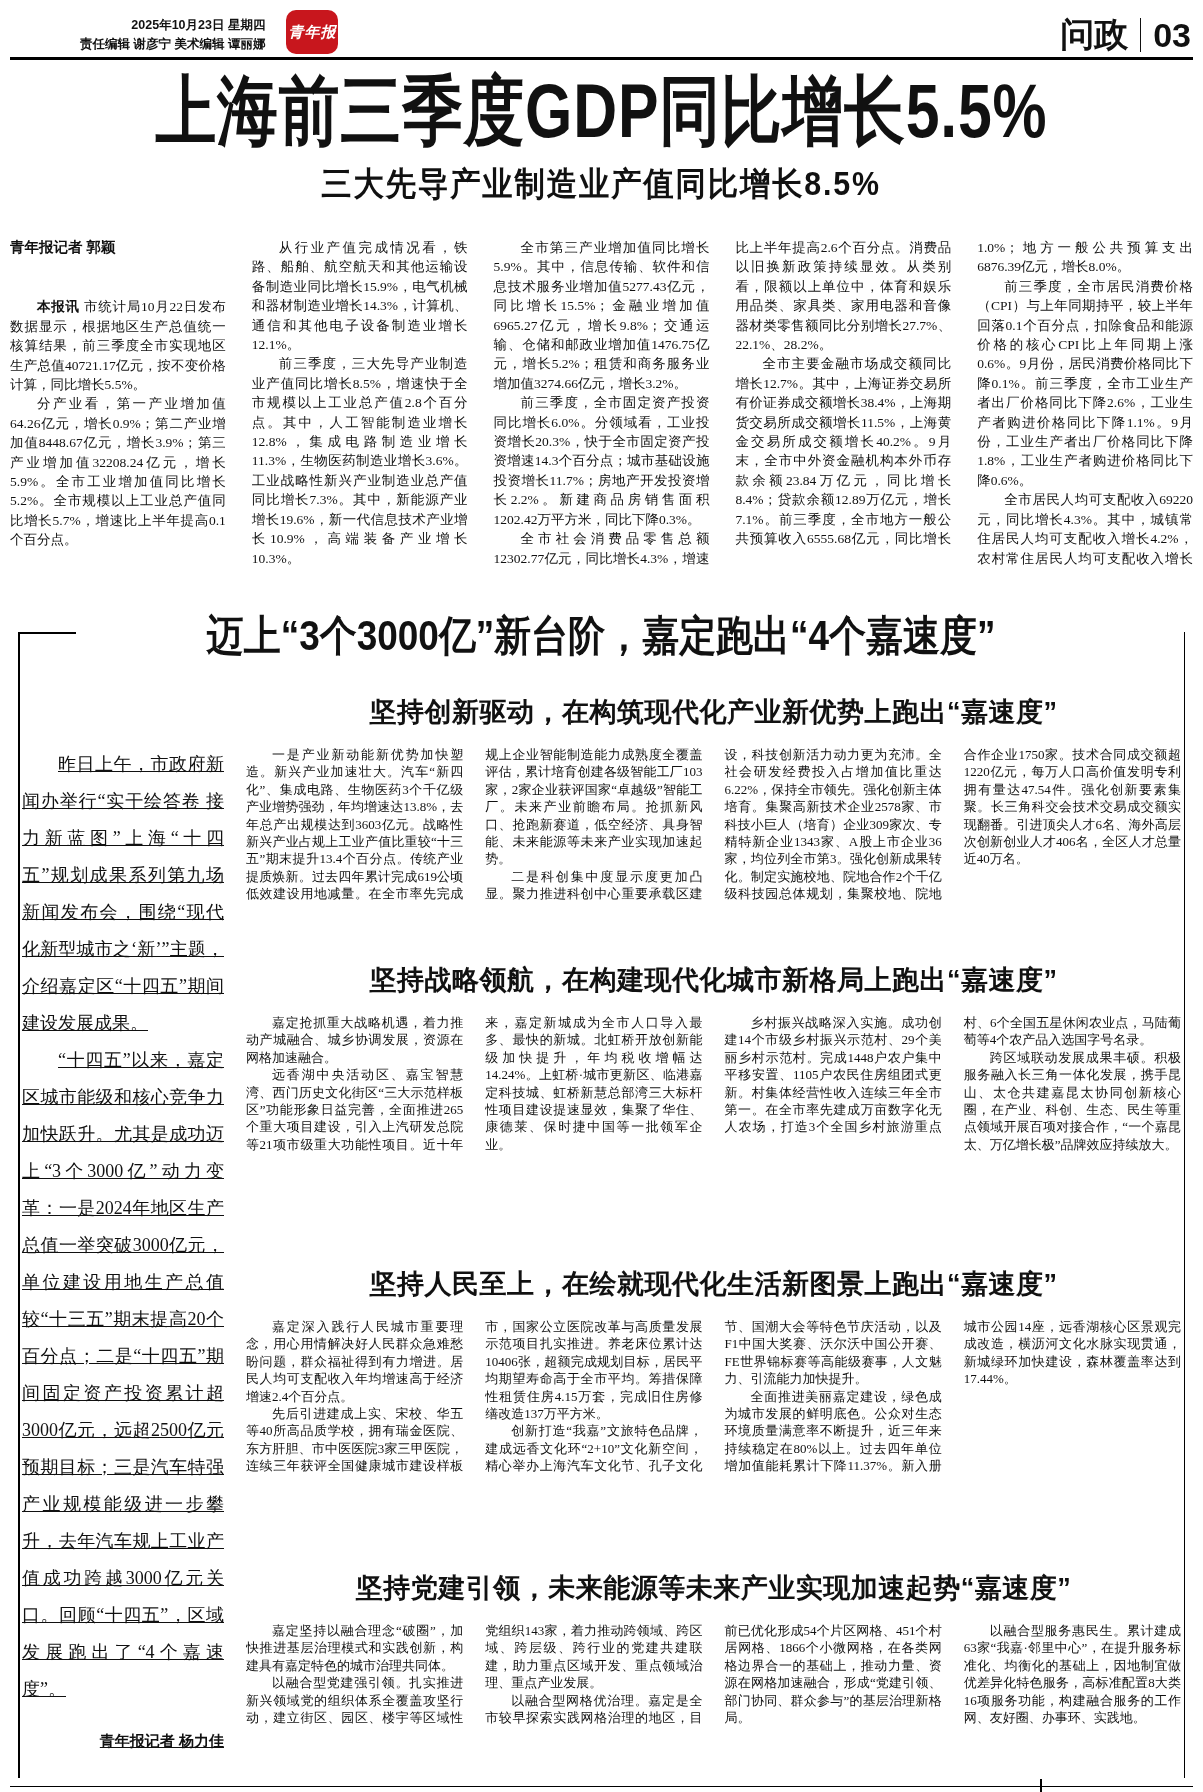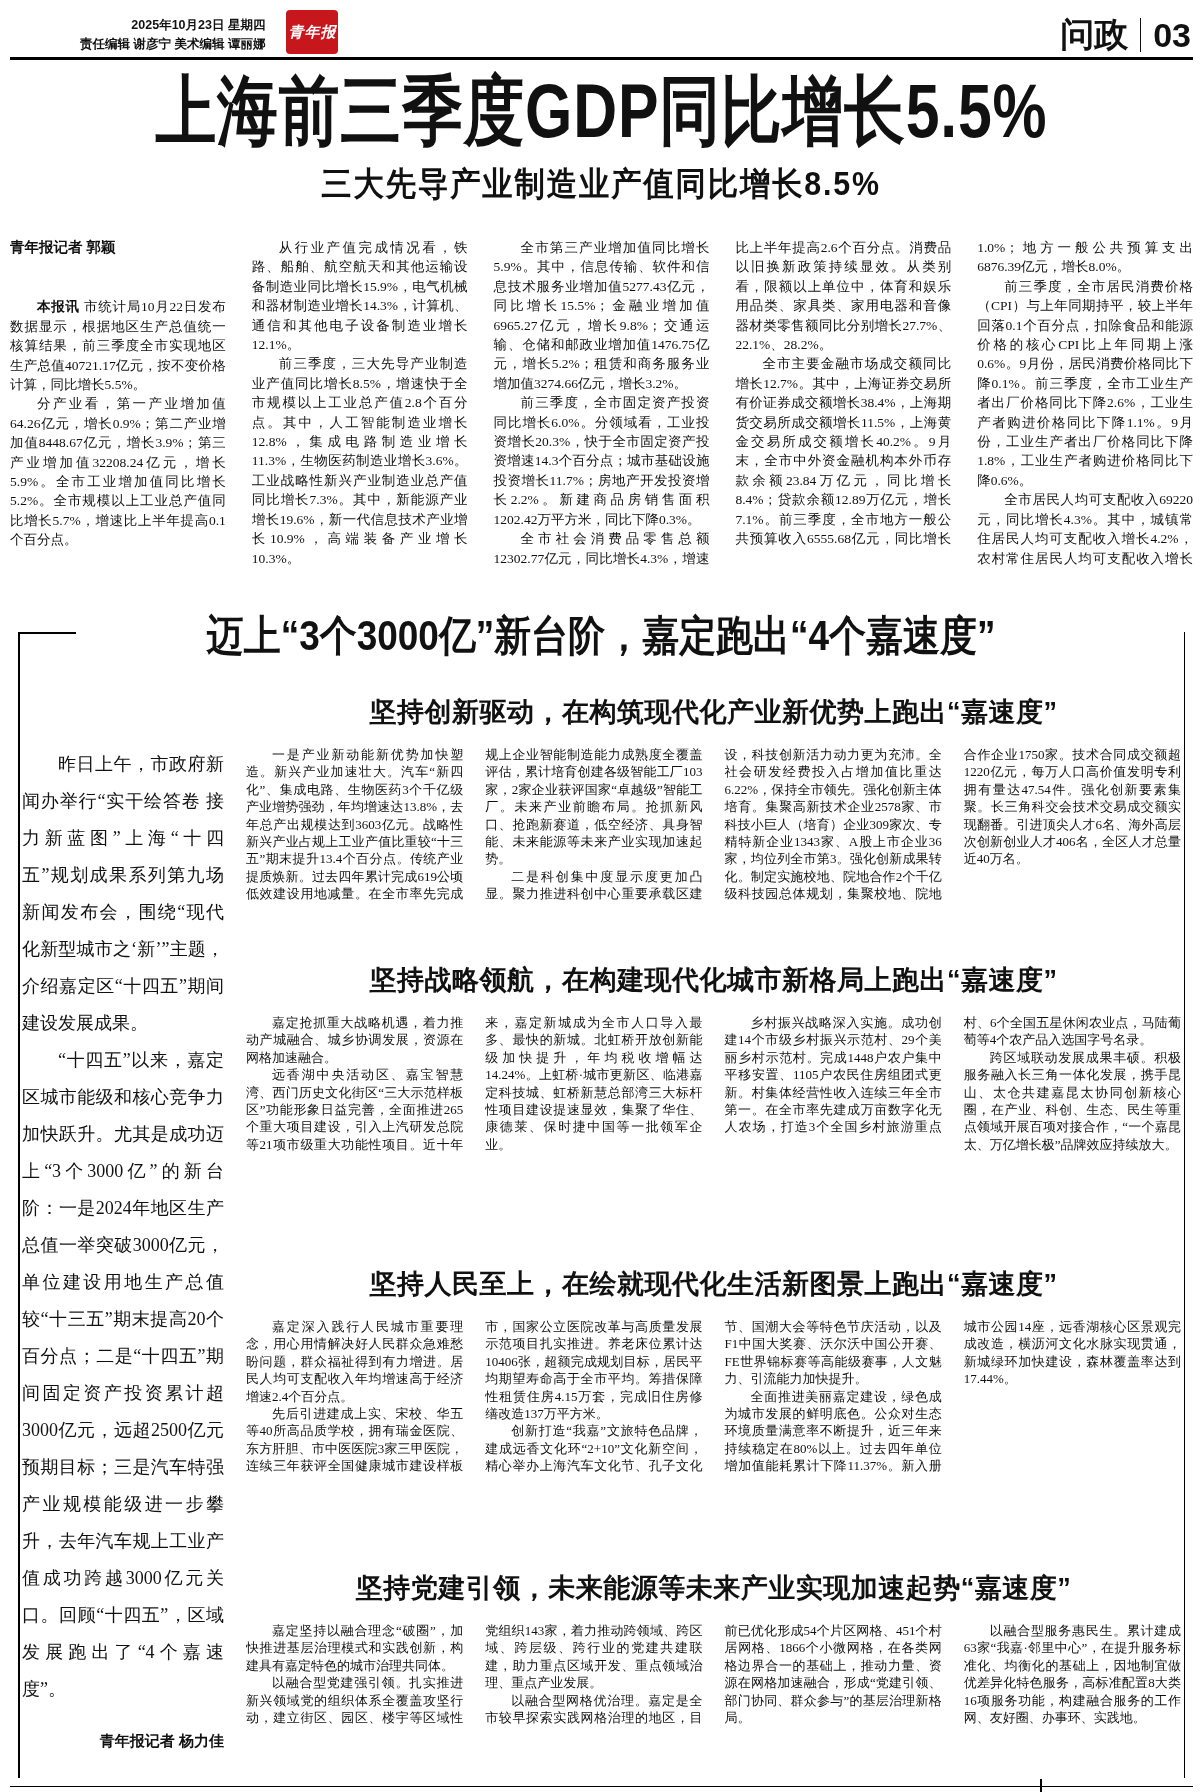--- a/index.html
+++ b/index.html
@@ -6,21 +6,21 @@
   html,body { background:#ffffff; color:#111; }
   body {
     width:1203px; height:1792px; overflow:hidden;
     font-family:"Liberation Serif","DejaVu Serif",serif;
   }
   .page { padding:0 10px; }
 
   
   .hdr { display:flex; align-items:flex-start; margin-top:10px; height:47px; position:relative;gap:12px; }
   .hdr-meta { margin-left:70px; text-align:right; font-family:"Liberation Sans","DejaVu Sans",sans-serif; font-weight:bold; font-size:12.5px; line-height:19px; padding-top:6px; }
-  .masthead { width:52px; height:44px; margin-left:9px; border-radius:4px;
+  .masthead { width:52px; height:44px; margin-left:9px; border-radius:10px;
     display:flex; align-items:center; justify-content:center;
     color:#fff; font-style:italic; font-weight:bold; font-size:15px; letter-spacing:1px;
     font-family:"Liberation Serif","DejaVu Serif",serif; }
   .hdr-right { position:absolute; right:2px; top:2px; display:flex; align-items:center;
     font-family:"Liberation Sans","DejaVu Sans",sans-serif; font-weight:900; font-size:34px; }
   .hdr-right .vsep { width:1px; height:34px; background:#111; margin:0 12px; }
   .hdr-rule { border-top:3px solid #000; margin-top:0; }
 
   
   .headline-wrap { text-align:center; margin-top:6px; height:92px; overflow:visible; }
@@ -45,21 +45,21 @@
   .feature .frame-l { position:absolute; left:8px; top:32px; bottom:0; width:1.5px; background:#000; }
   .feature .frame-r { position:absolute; right:8px; top:32px; bottom:0; width:1.5px; background:#000; }
   .feature .bracket { position:absolute; left:8px; top:32px; width:58px; height:1.5px; background:#000; }
   .feat-headline-wrap { text-align:center; height:64px; padding-top:8px; }
   .feat-headline { display:inline-block; white-space:nowrap; font-size:42px; font-weight:900;
     letter-spacing:0px; transform:scaleX(0.88); transform-origin:center;
     font-family:"Liberation Sans","DejaVu Sans",sans-serif; }
 
   .feat-body { display:flex; margin-top:10px; }
   .intro-col { width:202px; flex:none; padding-top:72px; font-size:18px; line-height:37px;
-    text-align:justify; }
+    text-align:justify;text-decoration:underline; }
   .intro-col p { text-indent:2em; }
   .intro-byline { text-align:right; font-weight:bold; font-size:15px; margin-top:14px;
     font-family:"Liberation Sans","DejaVu Sans",sans-serif; }
 
   .subs { flex:1; margin-left:22px; }
   .sub h3 { text-align:center; font-size:27px; font-weight:900; letter-spacing:0.5px;
     margin:20px 0 16px 0; font-family:"Liberation Sans","DejaVu Sans",sans-serif; }
   .sub .cols { column-count:4; column-gap:22px; column-fill:balance;
     font-size:13px; line-height:17.4px; text-align:justify; overflow:hidden; }
   .sub .cols p { text-indent:2em; }
@@ -111,21 +111,21 @@
     <div class="frame-l"></div>
     <div class="frame-r"></div>
     <div class="bracket"></div>
 
     <div class="feat-headline-wrap">
       <span class="feat-headline">迈上“3个3000亿”新台阶，嘉定跑出“4个嘉速度”</span>
     </div>
 
     <div class="feat-body">
       <div class="intro-col">
-        <span><p>昨日上午，市政府新闻办举行“实干绘答卷 接力新蓝图”上海“十四五”规划成果系列第九场新闻发布会，围绕“现代化新型城市之‘新’”主题，介绍嘉定区“十四五”期间建设发展成果。</p><p>“十四五”以来，嘉定区城市能级和核心竞争力加快跃升。尤其是成功迈上“3个3000亿”的新台阶：一是2024年地区生产总值一举突破3000亿元，单位建设用地生产总值较“十三五”期末提高20个百分点；二是“十四五”期间固定资产投资累计超3000亿元，远超2500亿元预期目标；三是汽车特强产业规模能级进一步攀升，去年汽车规上工业产值成功跨越3000亿元关口。回顾“十四五”，区域发展跑出了“4个嘉速度”。</p></span>
+        <span><p>昨日上午，市政府新闻办举行“实干绘答卷 接力新蓝图”上海“十四五”规划成果系列第九场新闻发布会，围绕“现代化新型城市之‘新’”主题，介绍嘉定区“十四五”期间建设发展成果。</p><p>“十四五”以来，嘉定区城市能级和核心竞争力加快跃升。尤其是成功迈上“3个3000亿”动力变革：一是2024年地区生产总值一举突破3000亿元，单位建设用地生产总值较“十三五”期末提高20个百分点；二是“十四五”期间固定资产投资累计超3000亿元，远超2500亿元预期目标；三是汽车特强产业规模能级进一步攀升，去年汽车规上工业产值成功跨越3000亿元关口。回顾“十四五”，区域发展跑出了“4个嘉速度”。</p></span>
         <div class="intro-byline">青年报记者 杨力佳</div>
       </div>
 
       <div class="subs">
         <div class="sub sub1">
           <h3>坚持创新驱动，在构筑现代化产业新优势上跑出“嘉速度”</h3>
           <div class="cols">
               <p>一是产业新动能新优势加快塑造。新兴产业加速壮大。汽车“新四化”、集成电路、生物医药3个千亿级产业增势强劲，年均增速达13.8%，去年总产出规模达到3603亿元。战略性新兴产业占规上工业产值比重较“十三五”期末提升13.4个百分点。传统产业提质焕新。过去四年累计完成619公顷低效建设用地减量。在全市率先完成规上企业智能制造能力成熟度全覆盖评估，累计培育创建各级智能工厂103家，2家企业获评国家“卓越级”智能工厂。未来产业前瞻布局。抢抓新风口、抢跑新赛道，低空经济、具身智能、未来能源等未来产业实现加速起势。</p>
               <p>二是科创集中度显示度更加凸显。聚力推进科创中心重要承载区建设，科技创新活力动力更为充沛。全社会研发经费投入占增加值比重达6.22%，保持全市领先。强化创新主体培育。集聚高新技术企业2578家、市科技小巨人（培育）企业309家次、专精特新企业1343家、A股上市企业36家，均位列全市第3。强化创新成果转化。制定实施校地、院地合作2个千亿级科技园总体规划，集聚校地、院地合作企业1750家。技术合同成交额超1220亿元，每万人口高价值发明专利拥有量达47.54件。强化创新要素集聚。长三角科交会技术交易成交额实现翻番。引进顶尖人才6名、海外高层次创新创业人才406名，全区人才总量近40万名。</p>
             </div>

